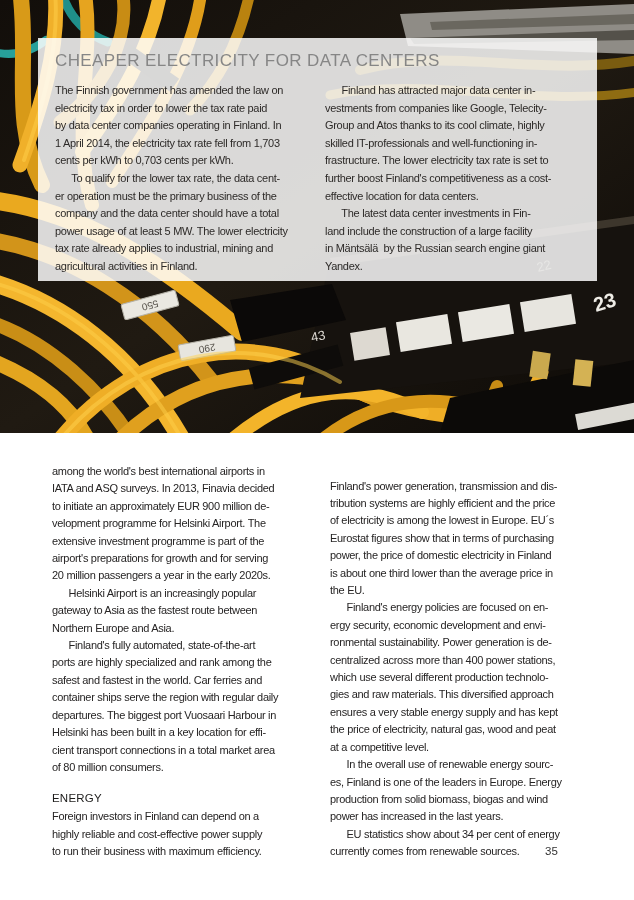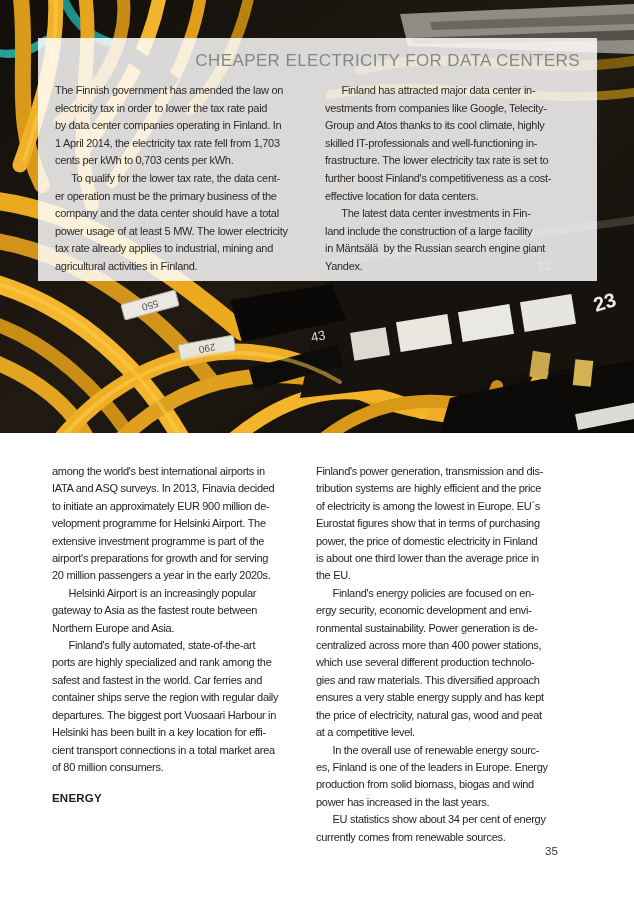--- a/index.html
+++ b/index.html
@@ -8,34 +8,34 @@
     font-family:"Liberation Sans",sans-serif;
   }
   .photo{position:absolute;left:0;top:0;width:634px;height:433px;overflow:hidden;}
   .overlay-box{
     position:absolute;left:38px;top:38px;width:559px;height:243px;
     background:rgba(255,255,255,0.84);
     box-sizing:border-box;padding:12px 17px 0 17px;
   }
   .box-title{
     font-size:17px;line-height:22px;font-weight:300;color:#868686;
-    letter-spacing:0.4px;margin:0 0 10px 0;white-space:pre;text-align:right;
+    letter-spacing:0.4px;margin:0 0 10px 0;white-space:pre;
   }
   .box-cols{display:flex;gap:12px;}
   .box-col{
     width:258px;flex:0 0 258px;font-size:11px;line-height:17.6px;color:#2d2a28;
     letter-spacing:-0.3px;white-space:pre;
   }
-  .article{position:absolute;left:52px;top:463px;width:540px;display:flex;}
+  .article{position:absolute;left:52px;top:463px;width:540px;display:flex;gap:14px;align-items:flex-end;}
   .article .col{width:264px;flex:0 0 264px;}
   .body-text{
     font-size:11px;line-height:17.4px;color:#262424;letter-spacing:-0.3px;white-space:pre;
   }
   .energy-heading{
-    font-size:11.5px;font-weight:bold;color:#1d1c1b;letter-spacing:0.2px;
+    font-size:11.5px;font-weight:normal;color:#1d1c1b;letter-spacing:0.2px;
     margin:16px 0 4px 0;
   }
   .page-num{position:absolute;left:545px;top:845px;font-size:11.5px;color:#333;}
 </style>
 </head>
 <body>
 
 <div class="page">
 
   <div class="photo">
@@ -175,20 +175,23 @@
 Northern Europe and Asia.
       Finland's fully automated, state-of-the-art
 ports are highly specialized and rank among the
 safest and fastest in the world. Car ferries and
 container ships serve the region with regular daily
 departures. The biggest port Vuosaari Harbour in
 Helsinki has been built in a key location for effi-
 cient transport connections in a total market area
 of 80 million consumers.</div>
       <div class="energy-heading">ENERGY</div>
+      <div class="body-text">Foreign investors in Finland can depend on a
+highly reliable and cost-effective power supply
+to run their business with maximum efficiency.</div>
     </div>
     <div class="col">
       <div class="body-text">Finland's power generation, transmission and dis-
 tribution systems are highly efficient and the price
 of electricity is among the lowest in Europe. EU´s
 Eurostat figures show that in terms of purchasing
 power, the price of domestic electricity in Finland
 is about one third lower than the average price in
 the EU.
       Finland's energy policies are focused on en-

